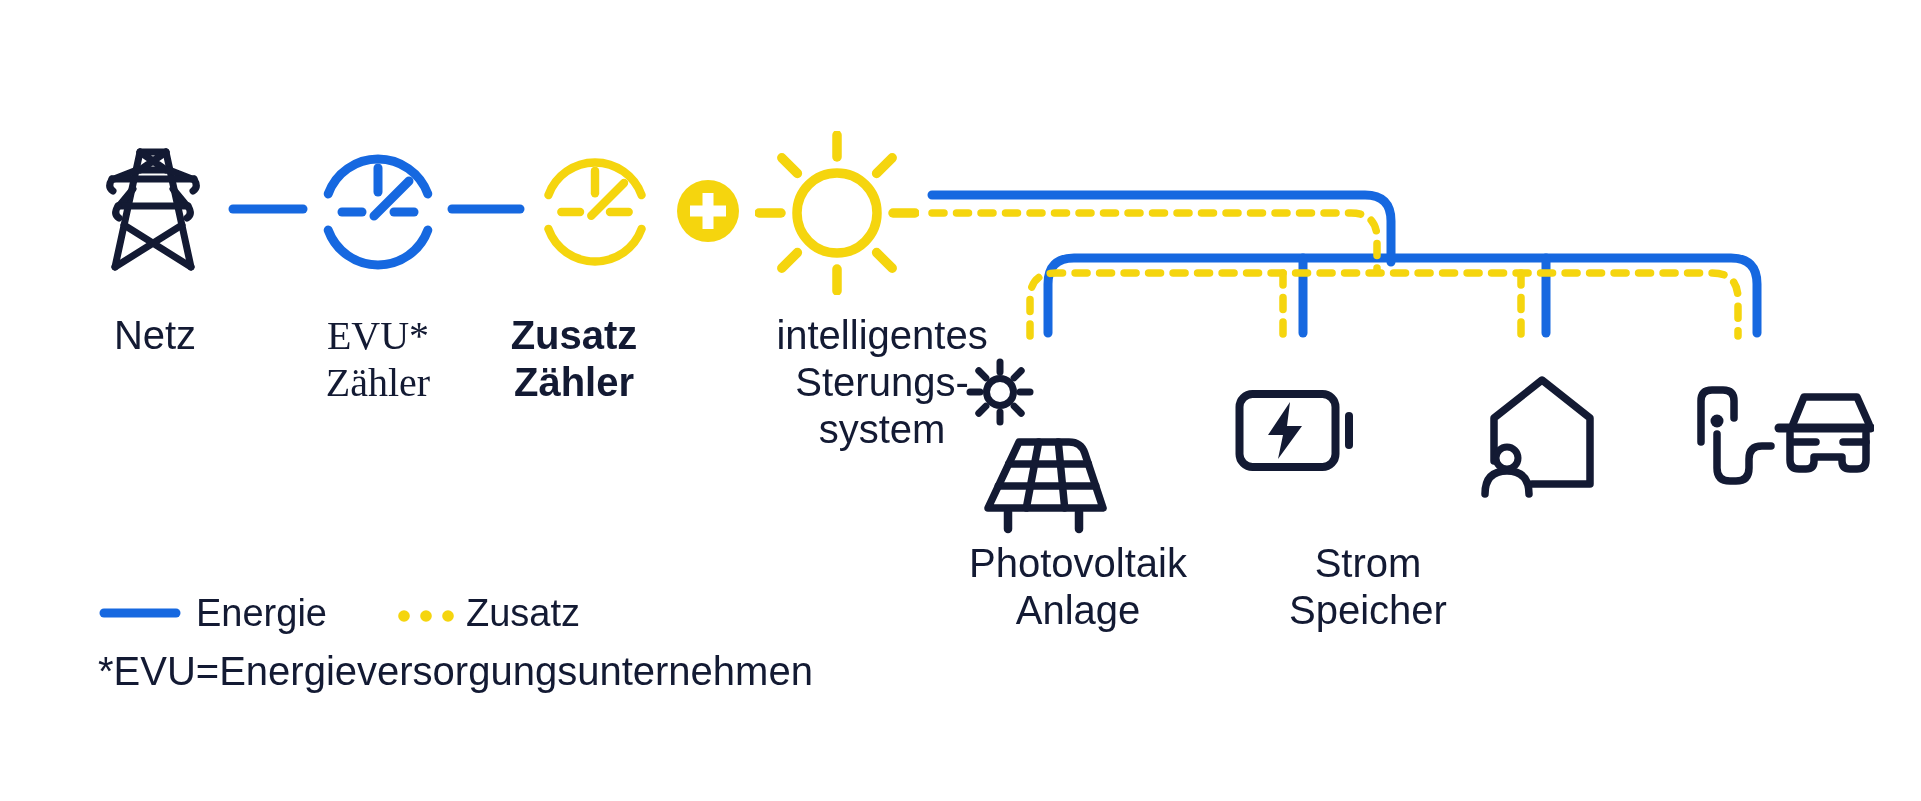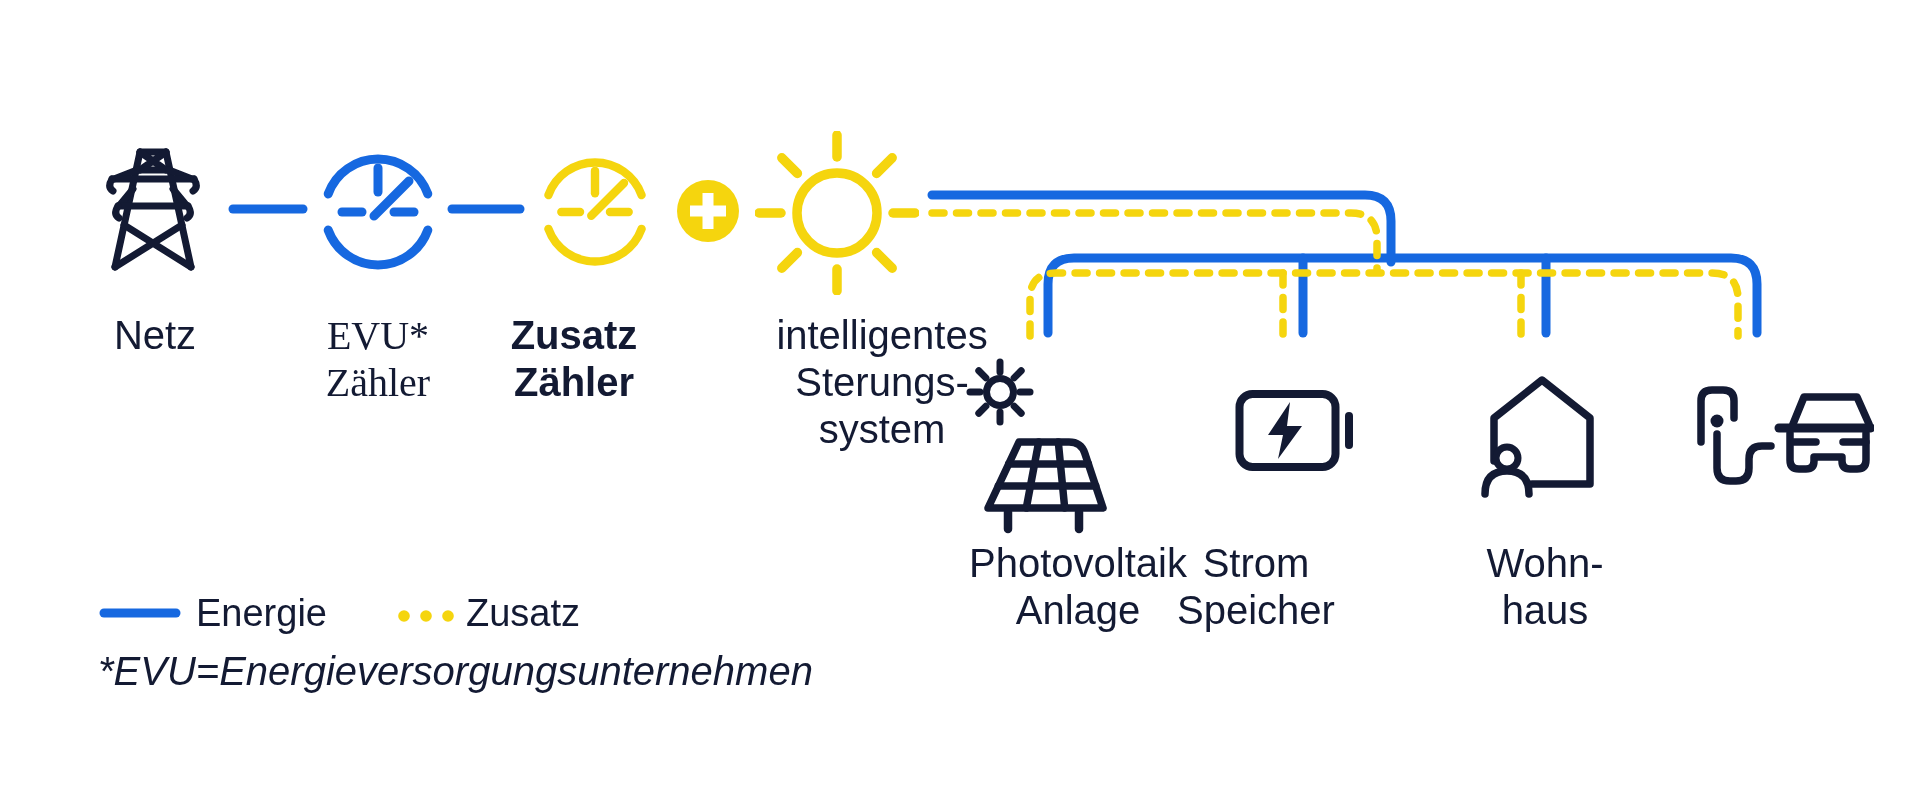--- a/index.html
+++ b/index.html
@@ -44,21 +44,20 @@
     font-size:38px;
     line-height:44px;
     color:var(--ink);
   }
   .footnote{
     position:absolute;
     left:98px;top:648px;
     font-size:40px;
     line-height:46px;
     color:var(--ink);
-    font-style:italic;
   }
 </style>
 </head>
 <body>
 
 <div class="canvas">
 
   <svg class="wires" viewBox="0 0 1921 801">
     <g>
       <path class="ln-e" d="M233 209 H303"></path>
@@ -216,22 +215,20 @@
   <div class="node-label" style="left:378px;top:312px;font-family:Liberation Serif, serif;">EVU*
 Zähler</div>
   <div class="node-label" style="left:574px;top:312px;font-weight:bold;">Zusatz
 Zähler</div>
   <div class="node-label" style="left:838px;top:312px;margin-left:44px;">intelligentes
 Sterungs-
 system</div>
 
   <div class="node-label" style="left:1052px;top:540px;margin-left:26px;">Photovoltaik
 Anlage</div>
-  <div class="node-label" style="left:1256px;top:540px;">Strom
+  <div class="node-label" style="left:1368px;top:540px;">Strom
 Speicher</div>
-  <div class="node-label" style="left:1545px;top:540px;">Wohn-
-haus</div>
 
   <div class="legend-label" style="left:196px;top:591px;">Energie</div>
   <div class="legend-label" style="left:466px;top:591px;">Zusatz</div>
   <div class="footnote">*EVU=Energieversorgungsunternehmen</div>
 
 </div>
 
 </body></html>

